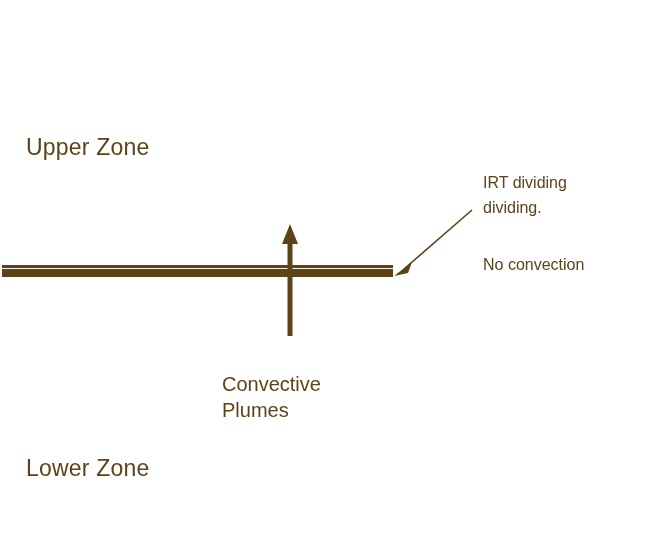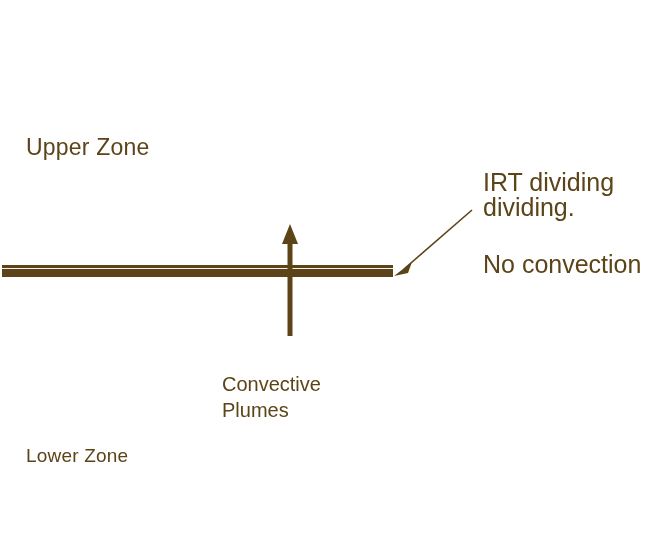--- a/index.html
+++ b/index.html
@@ -40,22 +40,22 @@
     line-height: 1;
     letter-spacing: 0.2px;
   }
   #upper-zone-label {
     left: 26px;
     top: 136px;
     font-size: 23px;
   }
   #lower-zone-label {
     left: 26px;
-    top: 446px;
-    font-size: 19px;
+    top: 457px;
+    font-size: 23px;
   }
   #dividing-surface {
     position: absolute;
     left: 2px;
     top: 265px;
     width: 391px;
     height: 12px;
     background: #f9f1ed;
     border-top: 3px solid #5c4418;
     border-bottom: 2px solid #5c4418;
@@ -84,21 +84,21 @@
     font-size: 20px;
     line-height: 26px;
     white-space: nowrap;
     margin-top: 19px;
   }
   #annotation-block {
     position: absolute;
     left: 483px;
     top: 170px;
     width: 172px;
-    font-size: 25px;
+    font-size: 16px;
     line-height: 25px;
   }
   #annotation-line-2 {
     margin-top: 32px;
   }
   #leader-line {
     position: absolute;
     left: 388px;
     top: 200px;
     width: 100px;

